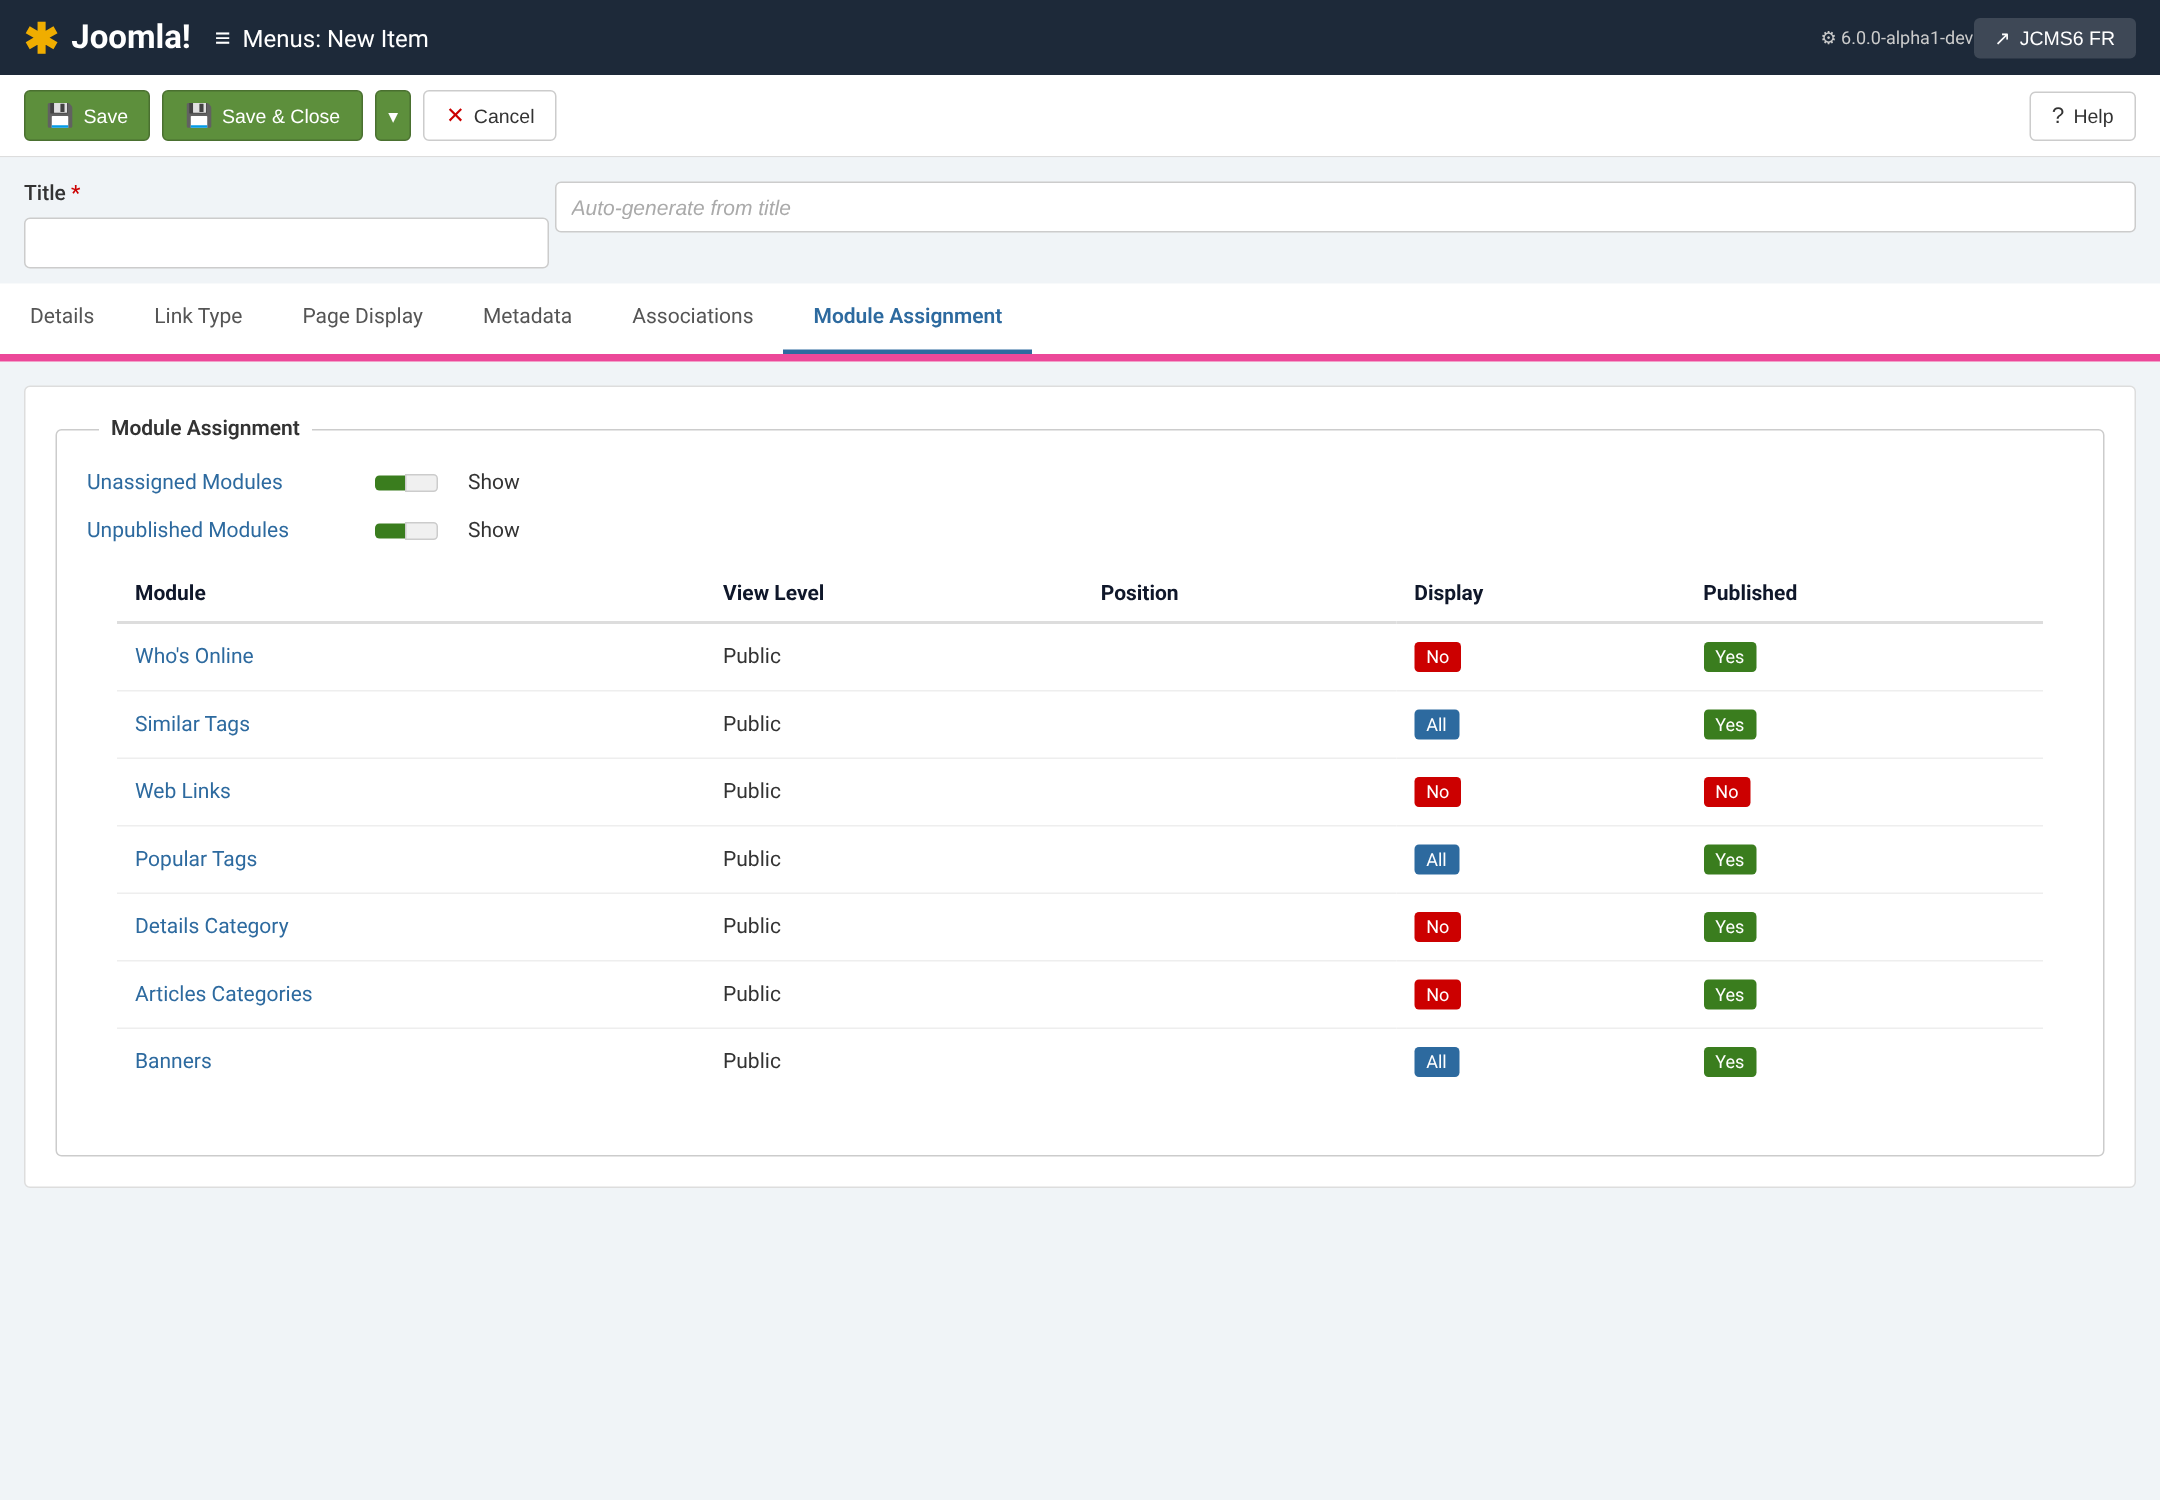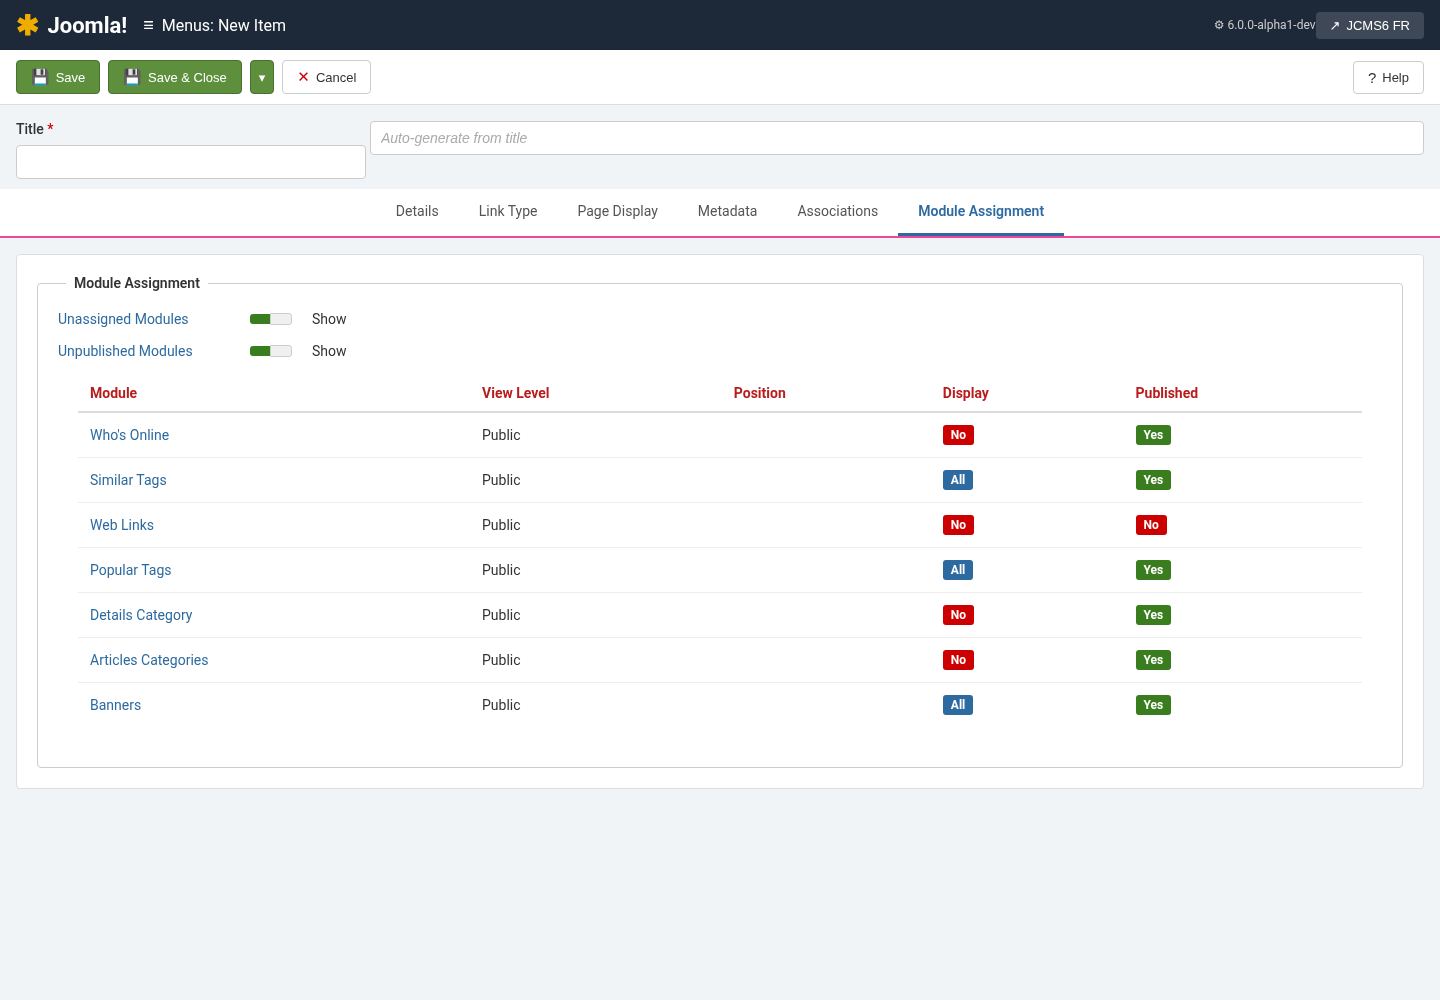--- a/index.html
+++ b/index.html
@@ -44,44 +44,44 @@
     .field-group { display: flex; flex-direction: column; gap: 4px; }
     .field-group.title-group { flex: 0 0 350px; }
     .field-group.alias-group { flex: 1; }
     .field-label { font-size: 14px; font-weight: 500; color: #333; margin-bottom: 4px; }
     .field-label .required { color: #c00; }
     .field-input { border: 1px solid #ccc; border-radius: 4px; padding: 8px 10px; font-size: 14px; width: 100%; }
     .field-input::placeholder { color: #aaa; font-style: italic; }
     .field-hint { font-size: 12px; color: #666; margin-top: 4px; }
 
     
-    .tabs-bar { background: #fff; border-bottom: 2px solid #ec4899; padding: 0 0; margin-bottom: 0; display: flex; justify-content: center; }
+    .tabs-bar { background: #fff; border-bottom: 5px solid #ec4899; padding: 0 0; margin-bottom: 0; display: flex; }
     .tab { padding: 14px 20px; cursor: pointer; font-size: 14px; color: #555; border-bottom: 3px solid transparent; }
     .tab.active { color: #2d6a9f; border-bottom-color: #2d6a9f; font-weight: 600; }
 
     
     .panel { background: #fff; border: 1px solid #ddd; border-radius: 4px; margin-top: 16px; }
     .panel-fieldset { border: 1px solid #ccc; margin: 20px; border-radius: 4px; padding: 20px; }
     .panel-legend { font-weight: 600; font-size: 14px; padding: 0 8px; margin-left: 8px; color: #333; }
 
     .toggle-row { display: flex; align-items: center; gap: 12px; margin-bottom: 16px; }
     .toggle-label { min-width: 180px; color: #2d6a9f; font-size: 14px; }
     .toggle-switch { display: flex; align-items: center; gap: 0; }
     .toggle-on { background: #3a7d1e; color: #fff; border: none; padding: 5px 10px; border-radius: 3px 0 0 3px; cursor: pointer; font-size: 12px; font-weight: bold; }
     .toggle-off { background: #f0f0f0; color: #666; border: 1px solid #ccc; padding: 5px 10px; border-radius: 0 3px 3px 0; cursor: pointer; font-size: 12px; }
     .toggle-show-label { font-size: 14px; color: #333; margin-left: 8px; }
 
     
     .module-table { width: 100%; border-collapse: collapse; margin: 0 20px 20px; width: calc(100% - 40px); }
-    .module-table th { text-align: left; font-weight: 700; font-size: 14px; padding: 10px 12px; border-bottom: 2px solid #ddd; color: #b91c1c; }
+    .module-table th { text-align: left; font-weight: 700; font-size: 14px; padding: 10px 12px; border-bottom: 2px solid #ddd; color: #0f172a; }
     .module-table td { padding: 12px 12px; border-bottom: 1px solid #eee; font-size: 14px; color: #333; }
     .module-table tr:last-child td { border-bottom: none; }
     .module-link { color: #2d6a9f; text-decoration: none; }
 
-    .badge { display: inline-block; padding: 3px 8px; border-radius: 3px; font-size: 12px; font-weight: bold; color: #fff; }
+    .badge { display: inline-block; padding: 3px 8px; border-radius: 3px; font-size: 12px; font-weight: normal; color: #fff; }
     .badge-yes { background: #3a7d1e; }
     .badge-no { background: #c00; }
     .badge-all { background: #2d6a9f; }
 
     .main-content { background: #f0f4f7; min-height: calc(100vh - 50px); }
     .top-section { background: #f0f4f7; padding: 16px 16px 0; }
   </style>
 </head>
 <body>
 

